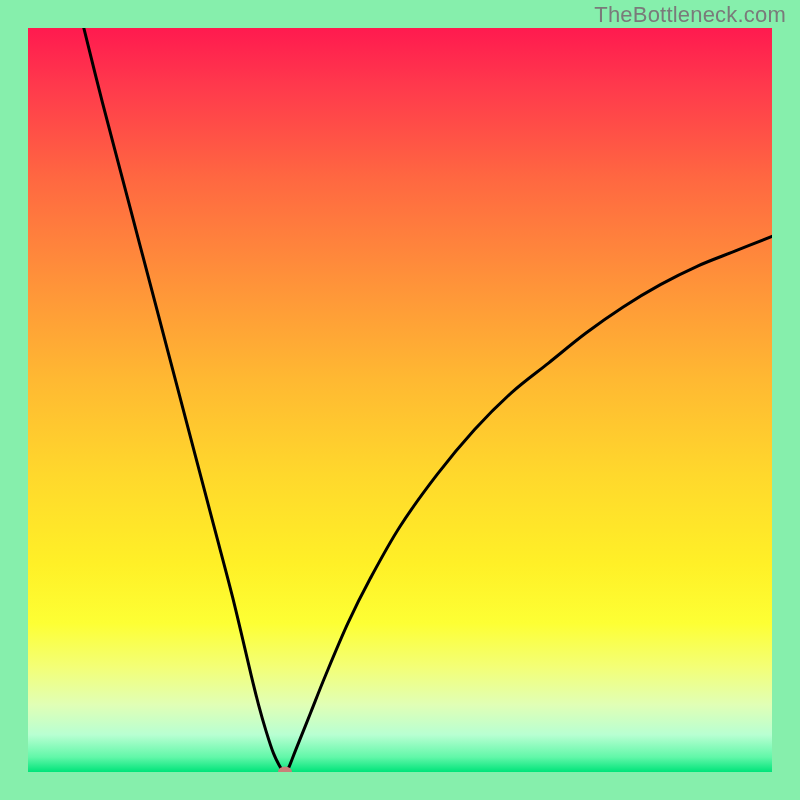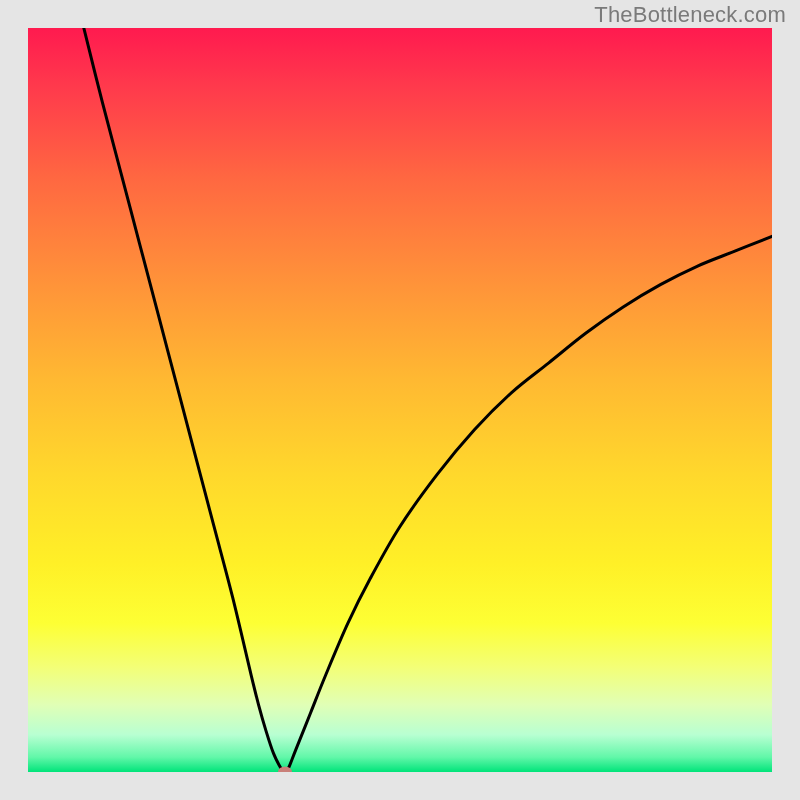--- a/index.html
+++ b/index.html
@@ -7,21 +7,21 @@
     padding: 0;
     width: 800px;
     height: 800px;
     background: #000;
     font-family: Arial, Helvetica, sans-serif;
   }
   .frame {
     position: absolute;
     left: 0; top: 0;
     width: 800px; height: 800px;
-    background: #e5e5e5;
+    background: #86efac;
   }
   .watermark {
     position: absolute;
     top: 2px;
     right: 14px;
     color: #7a7a7a;
     font-size: 22px;
     font-weight: 400;
     letter-spacing: 0.2px;
     z-index: 10;

